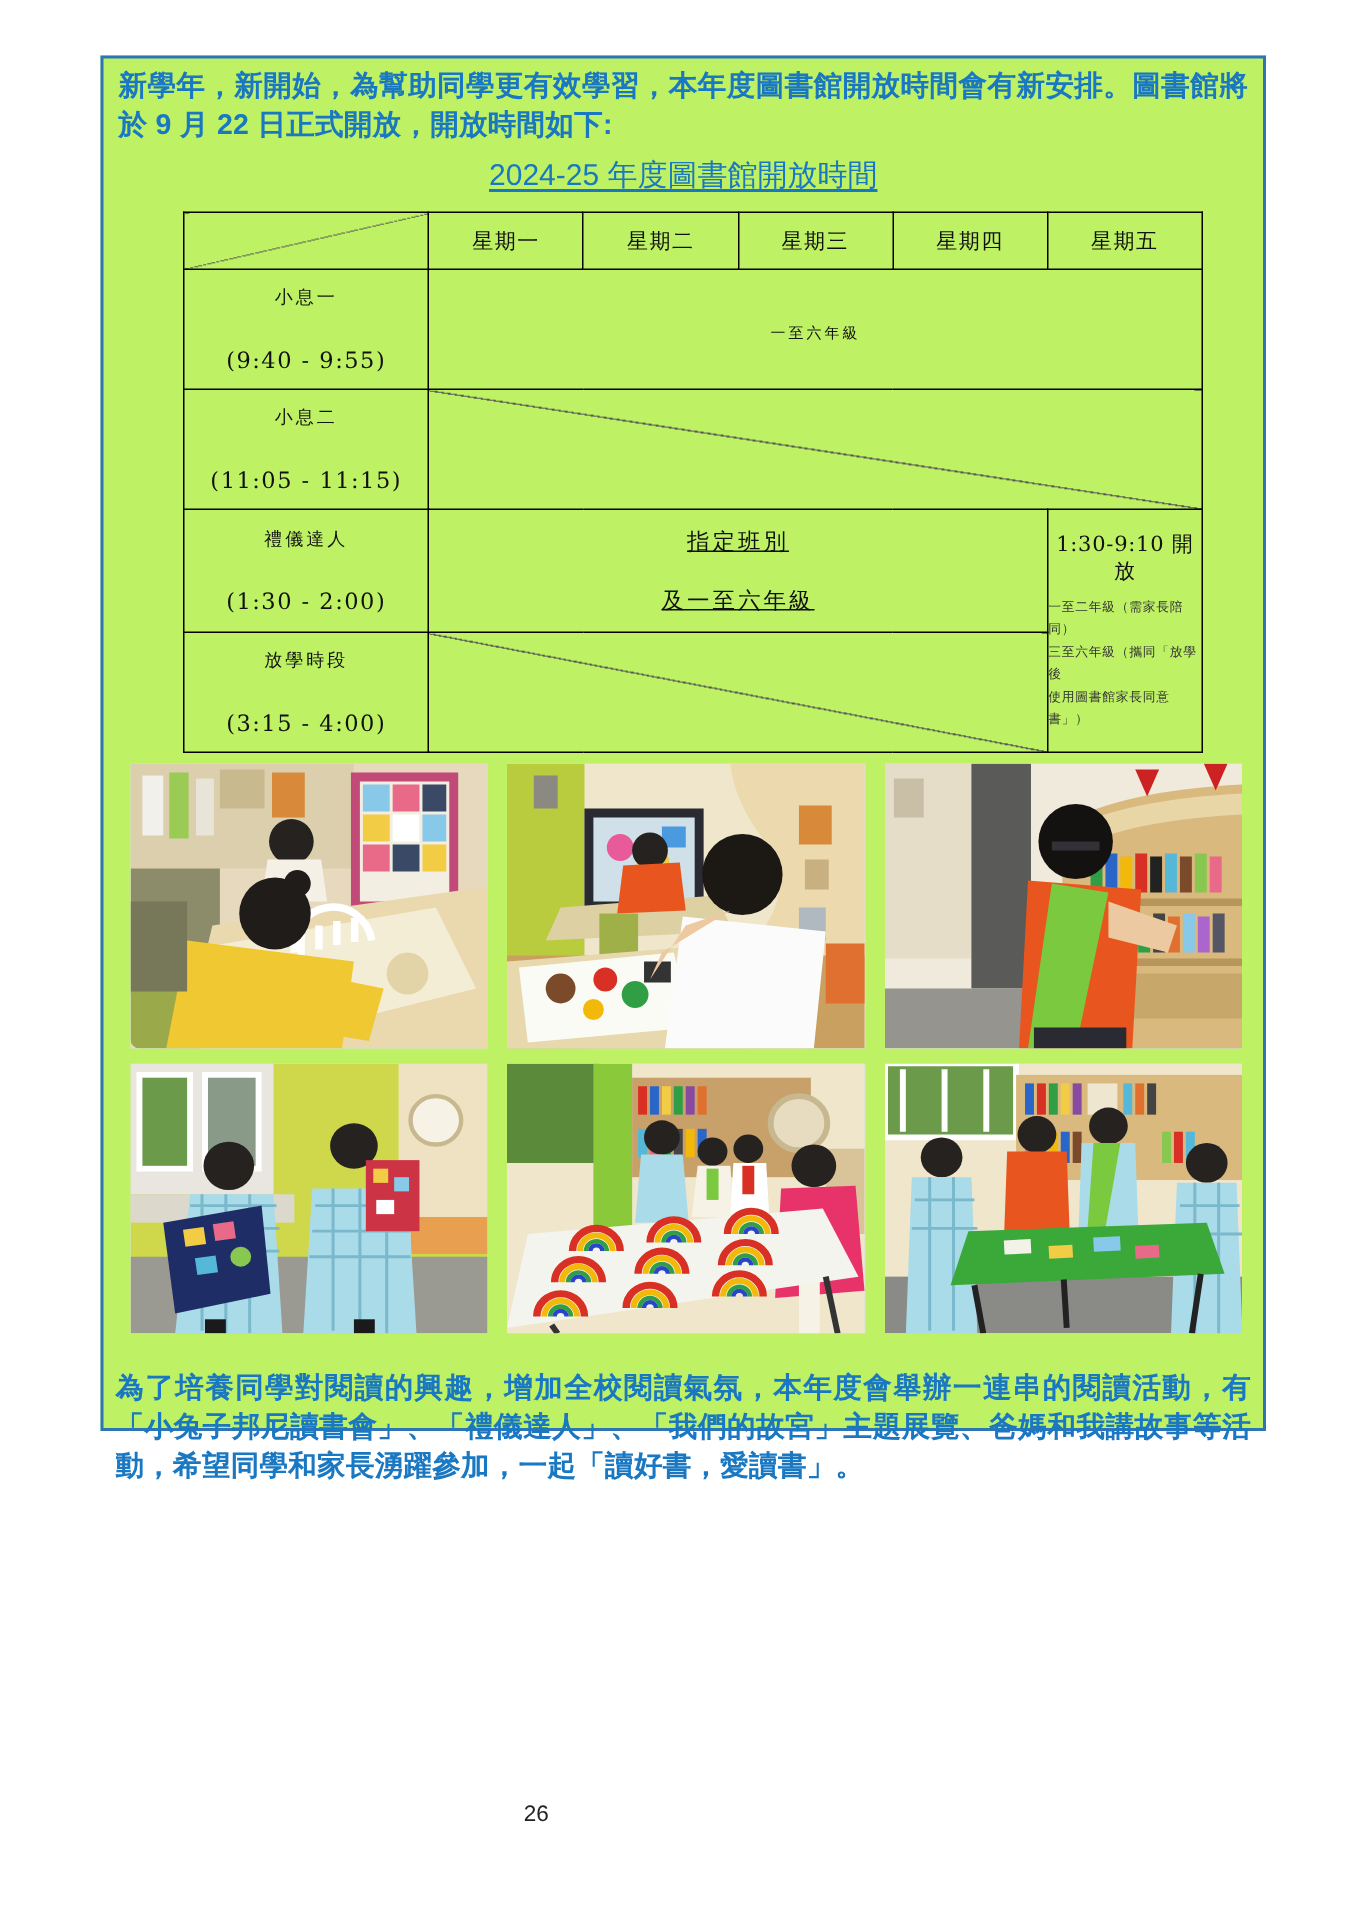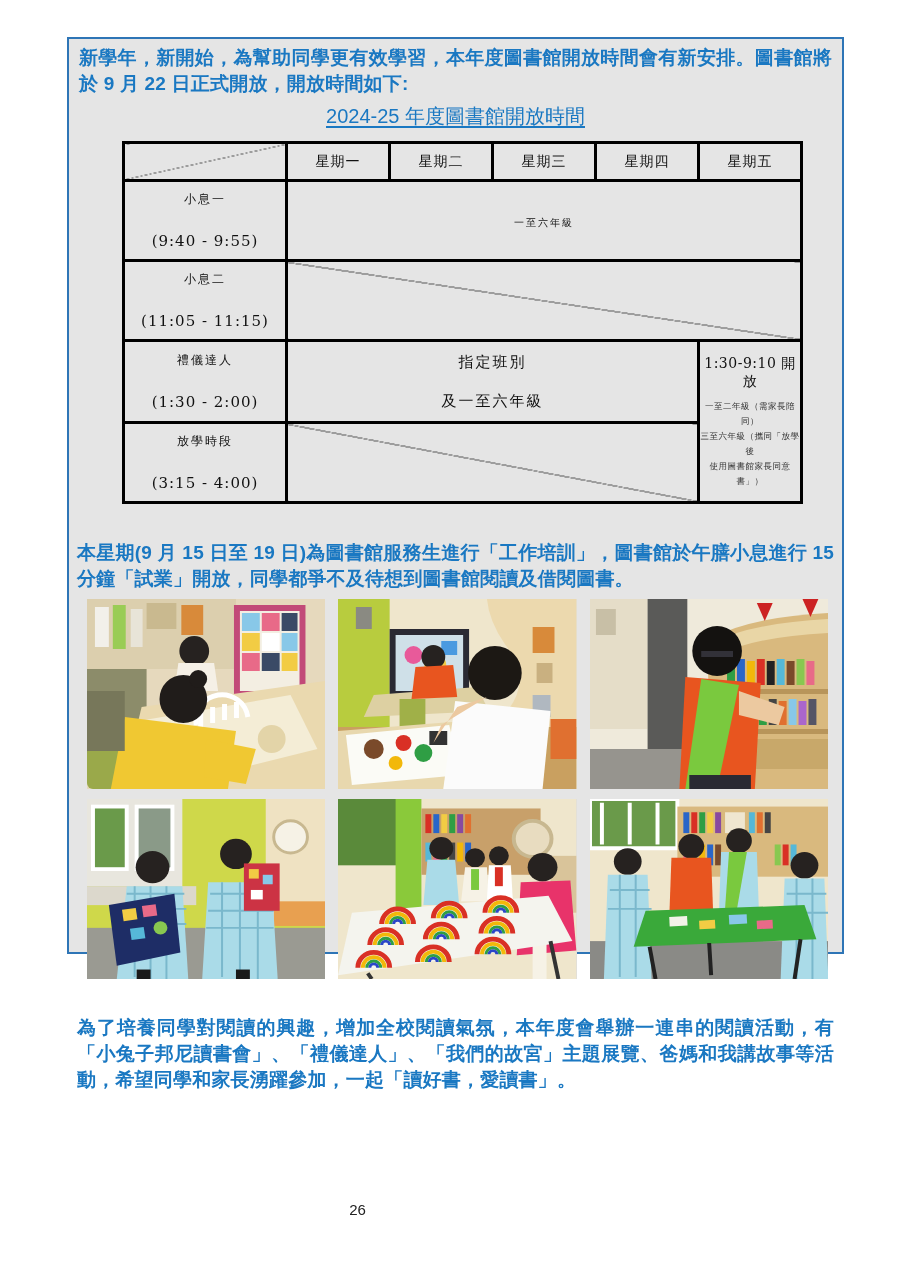--- a/index.html
+++ b/index.html
@@ -1,55 +1,55 @@
 <!DOCTYPE html>
 <html><head>
 <meta charset="utf-8">
 <style>
   * { margin:0; padding:0; box-sizing:border-box; }
   html,body { width:905px; height:1280px; background:#ffffff;
     font-family:"Liberation Sans","DejaVu Sans",sans-serif; }
   .canvas { position:relative; width:905px; height:1280px; background:#fff; overflow:hidden; }
 
   .frame { position:absolute; left:67px; top:37px; width:777px; height:917px;
-    border:2px solid #2e75b6; background:#e5e5e5; padding:4px 8px 0 8px; }
+    border:2px solid #2e75b6; background:#bef264; padding:4px 8px 0 8px; }
 
   .para { color:#1a78c2; font-weight:bold; font-size:19px; line-height:26px;
     text-align:justify; letter-spacing:0.2px; }
   .p1 { margin:2px 2px 0 2px; }
   .table-title { margin-top:6px; text-align:center; color:#1a78c2; font-weight:normal;
     font-size:20px; }
   .table-title span { text-decoration:underline; text-underline-offset:3px; }
 
   table.schedule { border-collapse:collapse; table-layout:fixed; margin:11px 0 0 45px;
     width:680px; font-family:"DejaVu Serif","Liberation Serif",serif; color:#111; }
-  table.schedule td { border:3px solid #000000; text-align:center; vertical-align:middle;
+  table.schedule td { border:1px solid #000000; text-align:center; vertical-align:middle;
     padding:0; overflow:hidden; }
   .col-period { width:163px; }
   .col-day { width:103px; }
   tr.hdr td { height:38px; font-size:14px; letter-spacing:1px; }
   tr.r td { height:80px; }
   tr.r3 td { height:82px; }
   .diag-down { background-image:linear-gradient(to bottom right,
       transparent 49.6%, #555 49.6%, #555 50.4%, transparent 50.4%); }
   .diag-up { background-image:linear-gradient(to top right,
       transparent 49.7%, #555 49.7%, #555 50.3%, transparent 50.3%); }
   .period-name { font-size:12px; letter-spacing:2px; }
   .period-time { font-size:15px; margin-top:24px; letter-spacing:1px; }
   .span-note { font-size:10px; letter-spacing:2px; }
   .two-line { display:flex; flex-direction:column; justify-content:center; gap:20px;
-    height:100%; font-size:15px; letter-spacing:2px; }
+    height:100%; font-size:15px; letter-spacing:2px;text-decoration:underline; }
   td.friday-cell { vertical-align:middle; padding:2px 3px; }
   .fri-open { font-size:14px; letter-spacing:0.5px; }
-  .fri-note { font-size:8.5px; line-height:15px; color:#333; text-align:center;
+  .fri-note { font-size:8.5px; line-height:15px; color:#333; text-align:left;
     margin-top:8px; letter-spacing:0.5px; }
 
   .p2 { margin-top:36px; }
   .p3 { margin-top:27px; }
-  .p4 { margin-top:36px; }
+  .p4 { margin-top:24px; }
 
   .photo-row { display:flex; gap:13px; margin:7px 6px 0 10px; height:190px; }
   .photo-row.row2 { height:180px; margin-top:10px; }
   .photo { flex:1; overflow:hidden; background:#ddd; }
   .photo svg { display:block; width:100%; height:100%; }
 
   .page-number { position:absolute; left:0; top:1201px; width:715px; text-align:center;
     font-size:15px; color:#222; }
 </style>
 </head>
@@ -119,21 +119,20 @@
       <tr class="r">
         <td>
           <div class="period-name">放學時段</div>
           <div class="period-time">(3:15 - 4:00)</div>
         </td>
         <td colspan="4" class="diag-up"></td>
       </tr>
     </tbody>
       </table>
 
-    <div class="para p2">本星期(9 月 15 日至 19 日)為圖書館服務生進行「工作培訓」，圖書館於午膳小息進行 15 分鐘「試業」開放，同學都爭不及待想到圖書館閱讀及借閱圖書。</div>
 
     <div class="photo-row">
       <div class="photo" aria-label="兩位同學在圖書館桌前閱讀立體圖書">
         <svg viewBox="0 0 240 190" preserveAspectRatio="none">
           <rect width="240" height="190" fill="#e6d9bd"></rect>
           <rect x="0" y="0" width="150" height="70" fill="#dccfae"></rect>
           <rect x="8" y="8" width="14" height="40" fill="#f2f0ea"></rect>
           <rect x="26" y="6" width="13" height="44" fill="#9acc55"></rect>
           <rect x="44" y="10" width="12" height="38" fill="#e8e4d8"></rect>
           <rect x="60" y="4" width="30" height="26" fill="#c9b98f"></rect>

